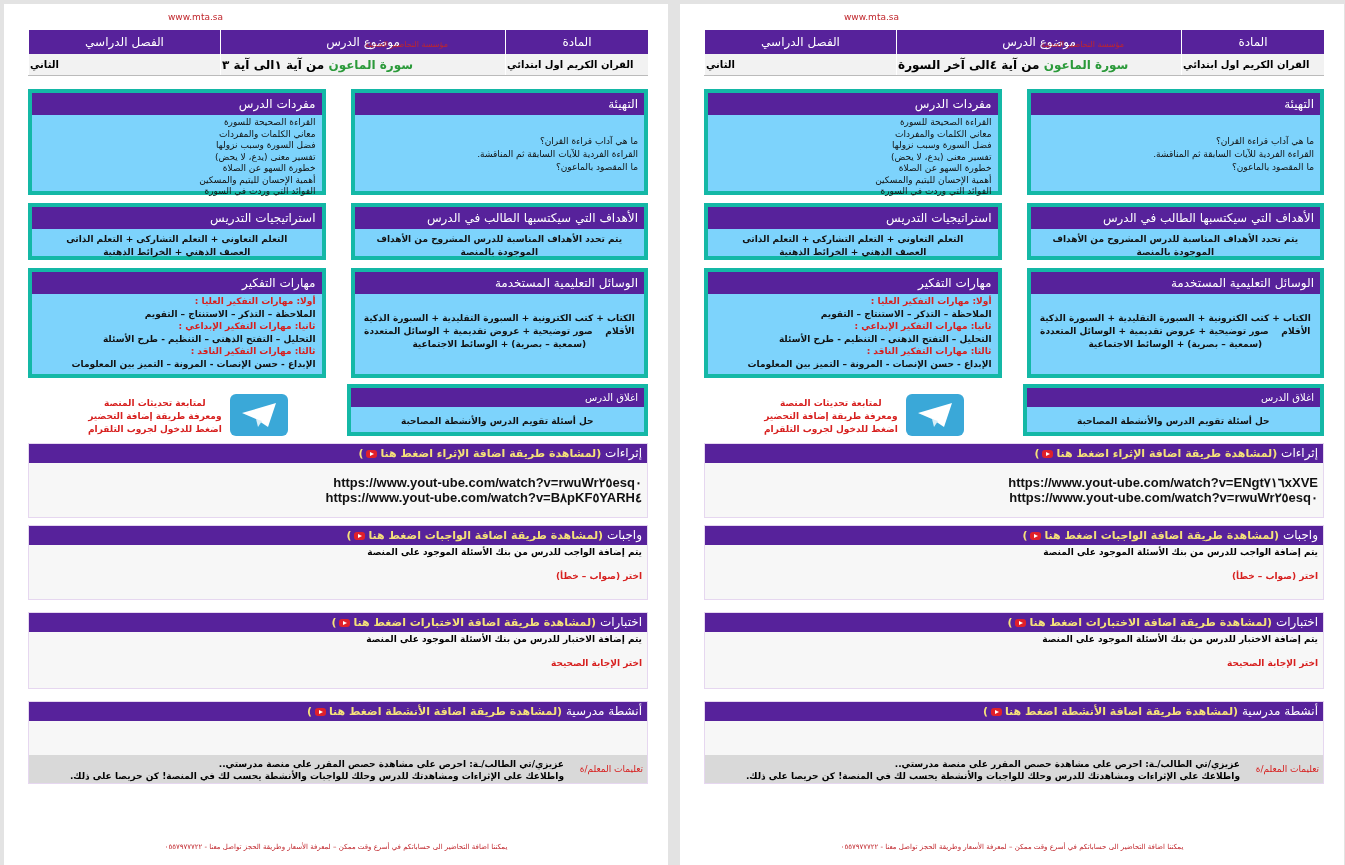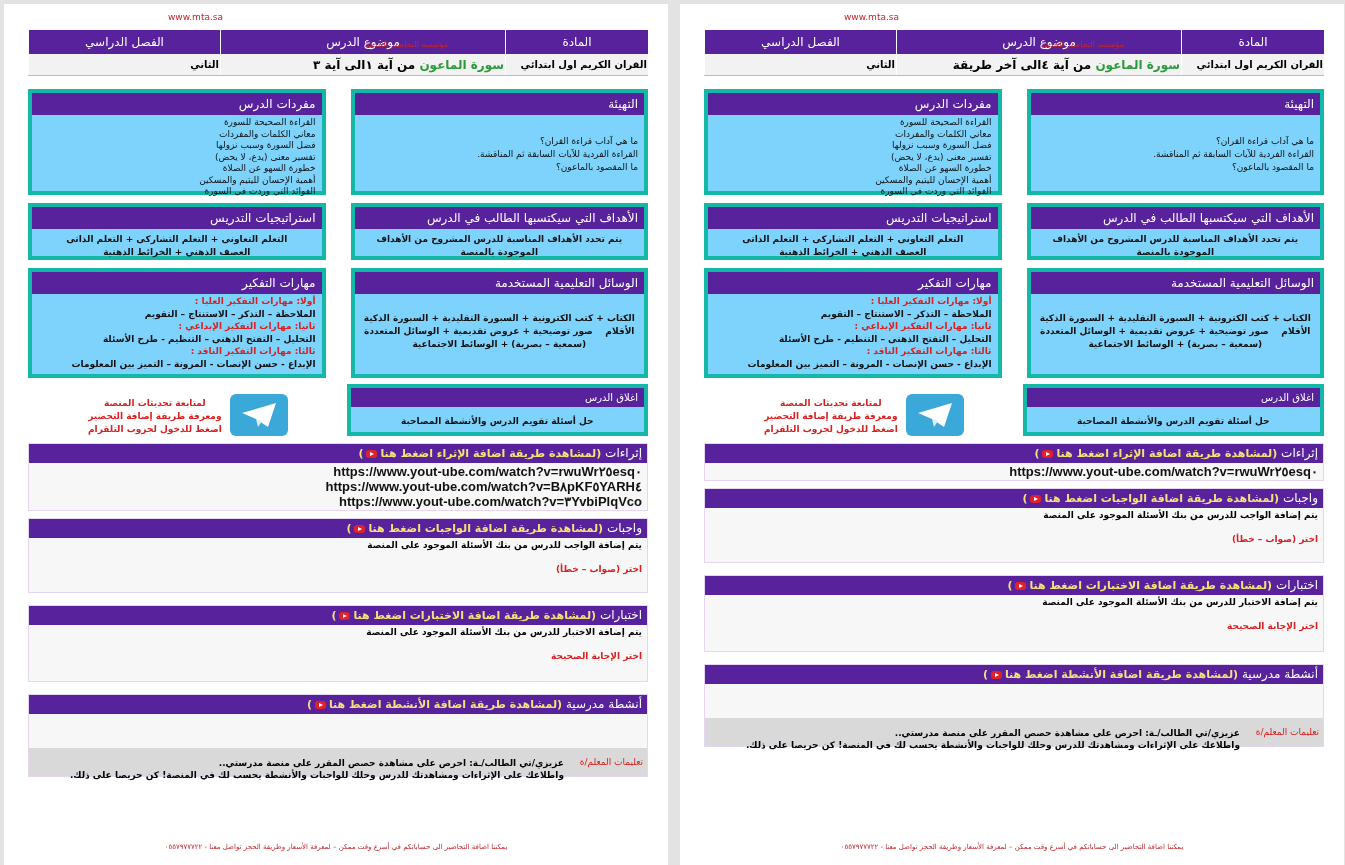--- a/index.html
+++ b/index.html
@@ -6,43 +6,43 @@
   body{width:1345px;height:865px;background:#e3e3e3;font-family:"DejaVu Sans","Liberation Sans",sans-serif;overflow:hidden;position:relative;}
   .page{position:absolute;top:4px;width:664px;height:861px;background:#ffffff;direction:rtl;box-sizing:border-box;}
   .page.left{left:4px;}
   .page.right{left:680px;}
   .inner{position:absolute;left:24px;right:20px;top:0;}
   .topline{height:26px;position:relative;font-size:8px;color:#c0262c;}
   .topline .org{position:absolute;right:200px;top:10px;margin-top:26px;}
   .topline .site{position:absolute;left:140px;top:8px;font-size:9px;direction:ltr;}
   .info{width:100%;border-collapse:collapse;font-size:11px;}
   .info th{background:#57229b;color:#fff;font-weight:normal;height:22px;font-size:12px;border-left:1px solid #fff;margin-top:24px;}
-  .info td{background:#f2f2f2;text-align:right;height:19px;font-weight:bold;border-left:1px solid #fff;border-bottom:1px solid #bbb;font-size:10px;}
+  .info td{background:#f2f2f2;text-align:left;height:19px;font-weight:bold;border-left:1px solid #fff;border-bottom:1px solid #bbb;font-size:10px;}
   .green{color:#2b9a3a;}
   .row2{display:flex;gap:25px;margin-top:8px;}
   .box{flex:1;border:4px solid #14b8a6;background:#7dd3fc;box-sizing:border-box;}
   .box .hd{background:#57229b;color:#fff;height:22px;line-height:22px;padding-right:6px;font-size:12px;}
   .box .bd{padding:3px 6px;font-size:9px;line-height:13px;color:#111;}
   .center{text-align:center;}
   .red{color:#d7201f;font-weight:bold;}
   .bold{font-weight:bold;}
   .wide{margin-top:7px;border:1px solid #e6d7f0;background:#f7f7f7;}
   .wide .hd{background:#57229b;color:#fff;height:19px;line-height:19px;padding-right:5px;font-size:12px;}
   .wide .hd .yl{color:#f5e27a;font-weight:bold;font-size:11px;text-align:center;}
   .yt{display:inline-block;width:11px;height:8px;background:#e0202a;border-radius:3px;vertical-align:middle;position:relative;margin:0 3px;}
   .yt:after{content:"";position:absolute;left:4px;top:2px;border-left:4px solid #fff;border-top:2px solid transparent;border-bottom:2px solid transparent;}
-  .links{font-family:"Liberation Sans",sans-serif;font-size:13px;font-weight:bold;line-height:15px;padding:1px 5px;text-align:right;color:#111;}
+  .links{font-family:"Liberation Sans",sans-serif;font-size:13px;font-weight:bold;line-height:15px;padding:12px 5px;text-align:right;color:#111;}
   .links div{direction:ltr;text-align:right;}
   .tg-area{flex:1;display:flex;align-items:flex-end;justify-content:space-between;}
   .tg-icon{width:58px;height:42px;background:#3aa8d8;border-radius:6px;position:relative;margin-right:34px;}
   .tg-icon svg{position:absolute;left:10px;top:7px;}
   .tg-text{color:#d7201f;font-weight:bold;font-size:9px;text-align:center;line-height:13px;margin-left:60px;}
   .instr{display:flex;background:#d9d9d9;height:28px;font-size:9px;}
   .instr .lab{width:75px;color:#d7201f;display:flex;align-items:center;padding-right:4px;}
-  .instr .txt{flex:1;background:#d9d9d9;font-weight:bold;line-height:12px;padding:9px 4px;}
+  .instr .txt{flex:1;background:#d9d9d9;font-weight:bold;line-height:12px;padding:3px 4px;}
   .footer{position:absolute;bottom:14px;left:0;right:0;text-align:center;font-size:7px;color:#c0262c;}
 </style>
 </head>
 <body>
 
 <div class="page left" id="page-0">
   <div class="inner">
     <div class="topline">
       <span class="org">مؤسسة التحاضير الحديثة</span>
       <span class="site">www.mta.sa</span>
@@ -142,21 +142,20 @@
     </div>
 
     <div class="wide" style="margin-top:7px;">
       <div class="hd">
         <span>إثراءات</span>
         <span class="yl"><span>(لمشاهدة طريقة اضافة الإثراء اضغط هنا</span><span class="yt"></span><span>)</span></span>
       </div>
       <div class="links">
         <div>https://www.yout-ube.com/watch?v=rwuWr٢٥esq٠</div>
         <div>https://www.yout-ube.com/watch?v=B٨pKF٥YARH٤</div>
-        <div>https://www.yout-ube.com/watch?v=٣YvbiPlqVco</div>
       </div>
     </div>
 
     <div class="wide" style="height:73px;">
       <div class="hd">
         <span>واجبات</span>
         <span class="yl"><span>(لمشاهدة طريقة اضافة الواجبات اضغط هنا</span><span class="yt"></span><span>)</span></span>
       </div>
       <div class="bd bold" style="font-size:9px;padding:2px 5px;">يتم إضافة الواجب للدرس من بنك الأسئلة الموجود على المنصة</div>
       <div class="red" style="font-size:9px;padding:12px 5px 0;">اختر (صواب – خطأ)</div>
@@ -196,21 +195,21 @@
     </div>
     <table class="info">
       <tbody>
           <tr>
         <th style="width:23%">المادة</th>
         <th style="width:46%">موضوع الدرس</th>
         <th style="width:31%">الفصل الدراسي</th>
       </tr>
       <tr>
         <td>القران الكريم اول ابتدائي</td>
-        <td style="font-size:12px;"><span class="green">سورة الماعون</span><span> من آية ٤الى آخر طريقة</span></td>
+        <td style="font-size:12px;"><span class="green">سورة الماعون</span><span> من آية ٤الى آخر السورة</span></td>
         <td>الثاني</td>
       </tr>
     </tbody>
       </table>
 
     <div class="row2" style="margin-top:13px;">
       <div class="box" style="height:106px;">
         <div class="hd">التهيئة</div>
         <div class="bd" style="padding-top:20px;">
           <div>ما هي آداب قراءة القران؟</div>
@@ -287,20 +286,21 @@
         </div>
       </div>
     </div>
 
     <div class="wide" style="margin-top:7px;">
       <div class="hd">
         <span>إثراءات</span>
         <span class="yl"><span>(لمشاهدة طريقة اضافة الإثراء اضغط هنا</span><span class="yt"></span><span>)</span></span>
       </div>
       <div class="links">
+        <div>https://www.yout-ube.com/watch?v=ENgt٧١٦xXVE</div>
         <div>https://www.yout-ube.com/watch?v=rwuWr٢٥esq٠</div>
       </div>
     </div>
 
     <div class="wide" style="height:73px;">
       <div class="hd">
         <span>واجبات</span>
         <span class="yl"><span>(لمشاهدة طريقة اضافة الواجبات اضغط هنا</span><span class="yt"></span><span>)</span></span>
       </div>
       <div class="bd bold" style="font-size:9px;padding:2px 5px;">يتم إضافة الواجب للدرس من بنك الأسئلة الموجود على المنصة</div>

